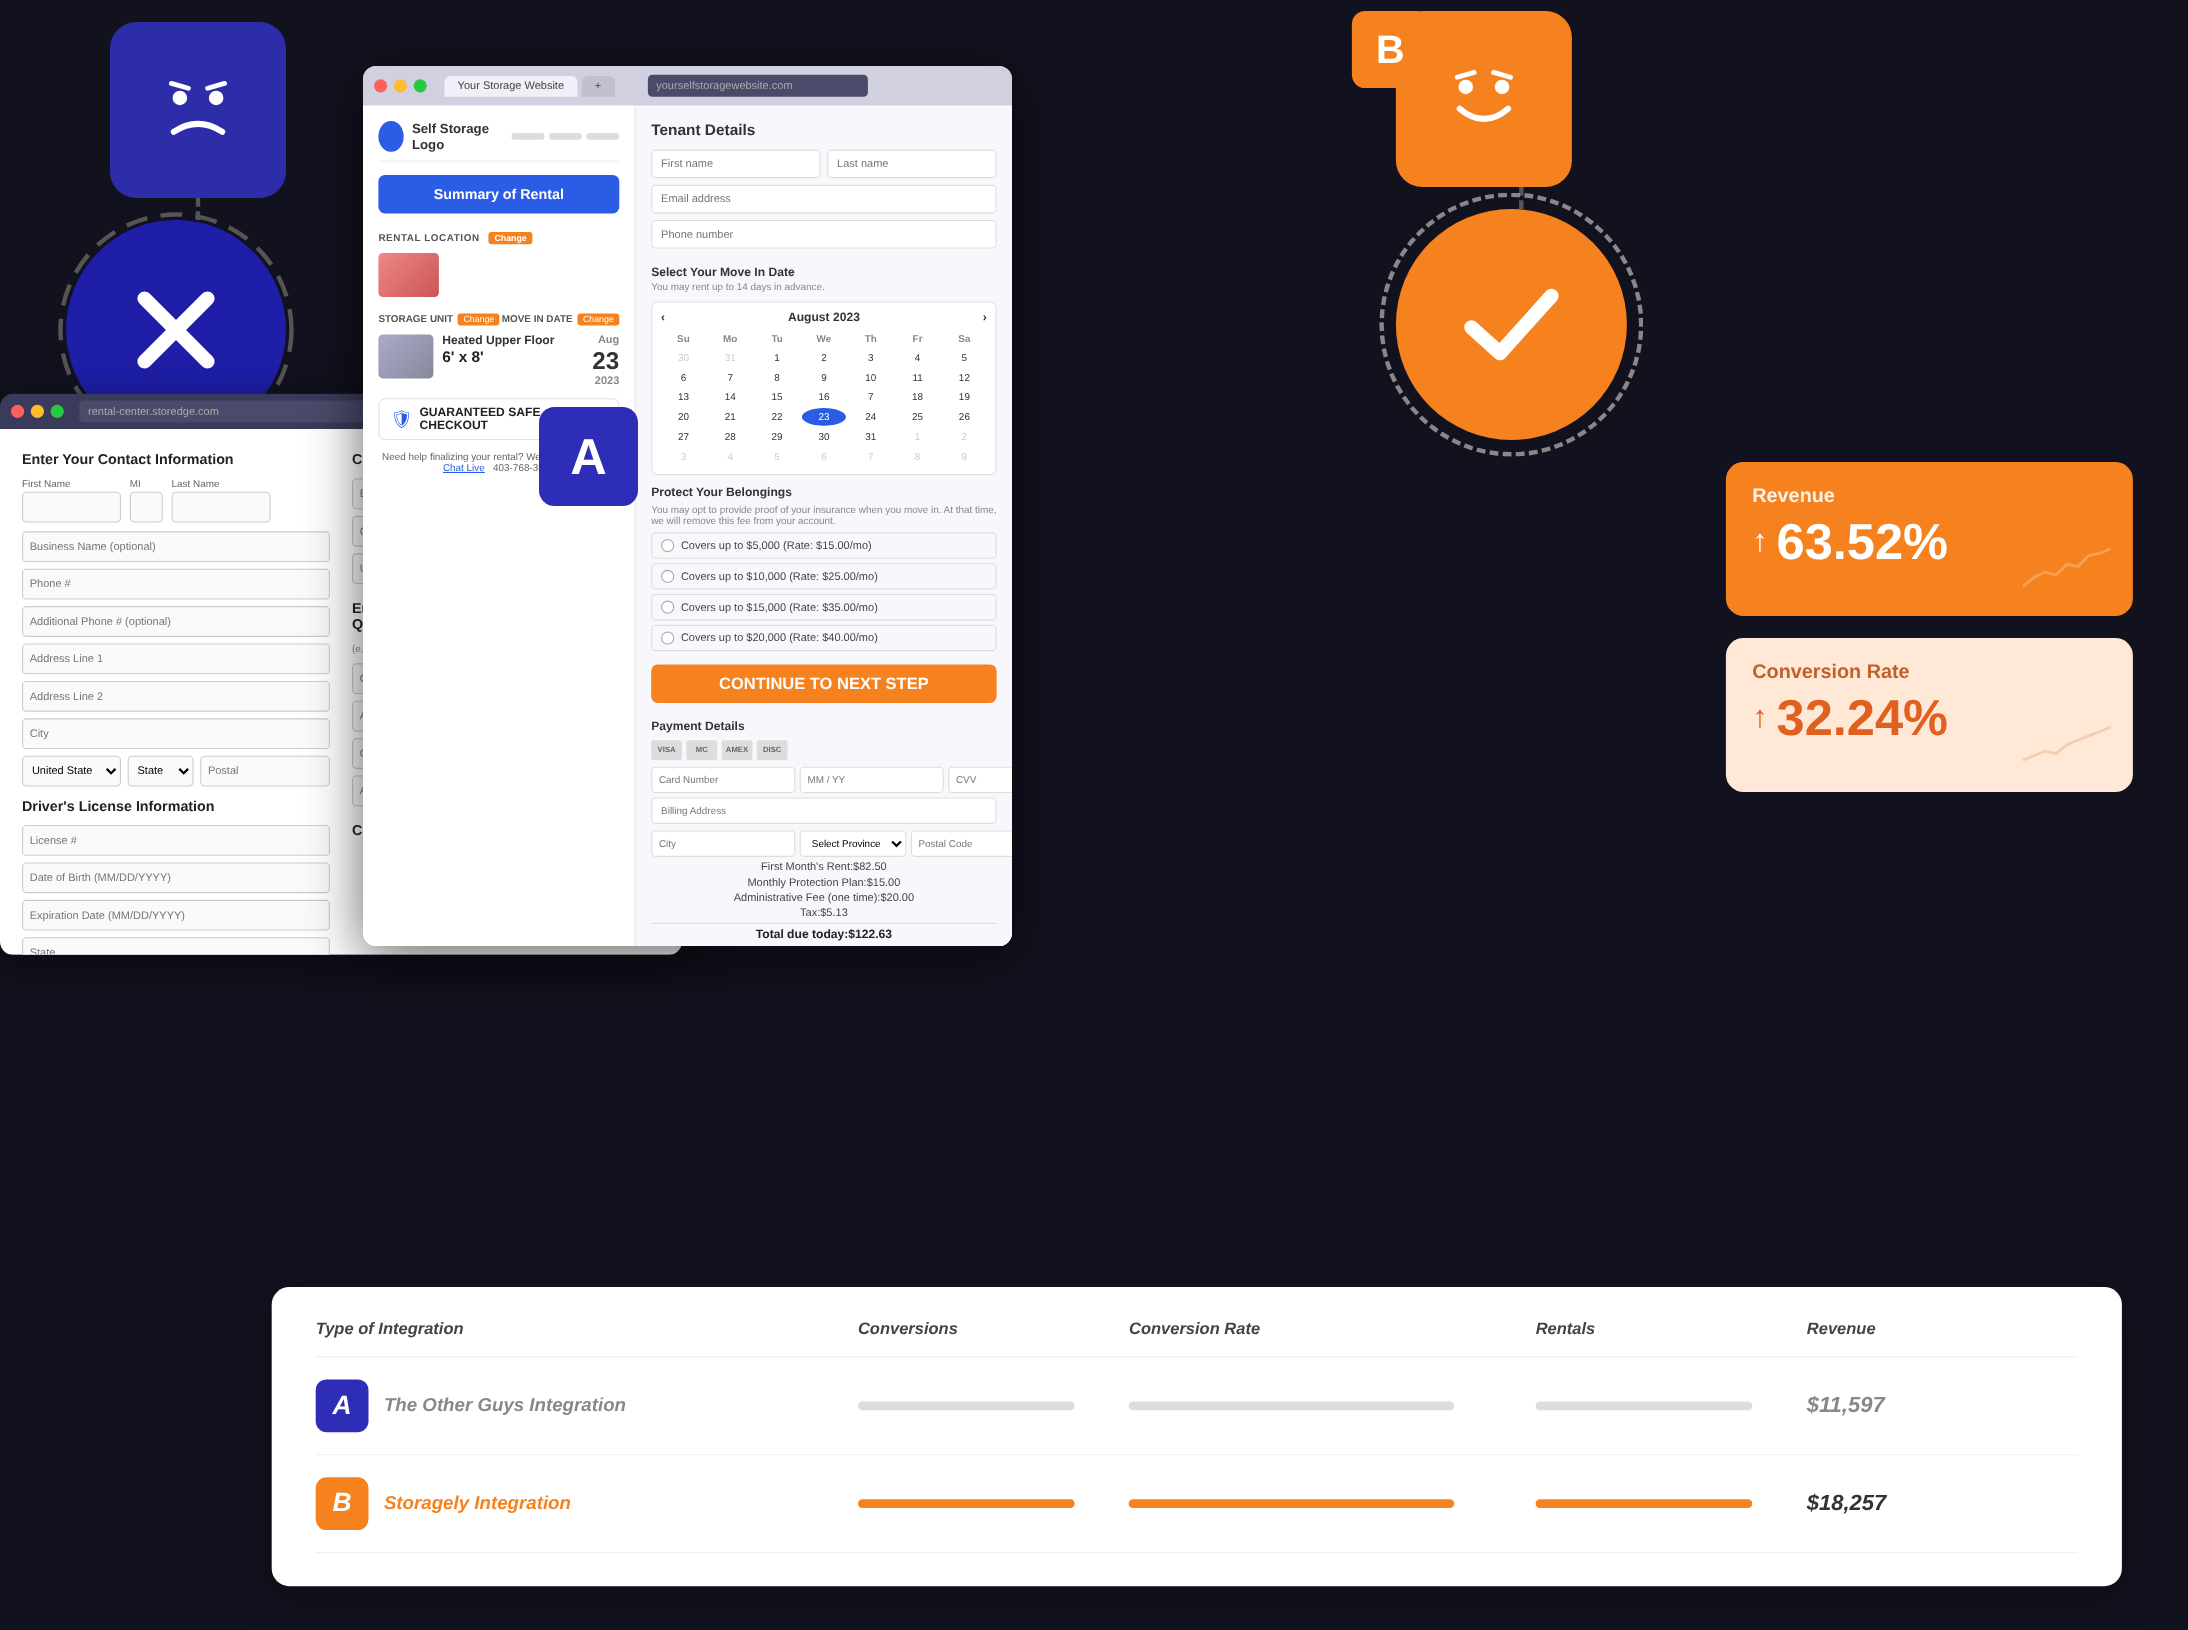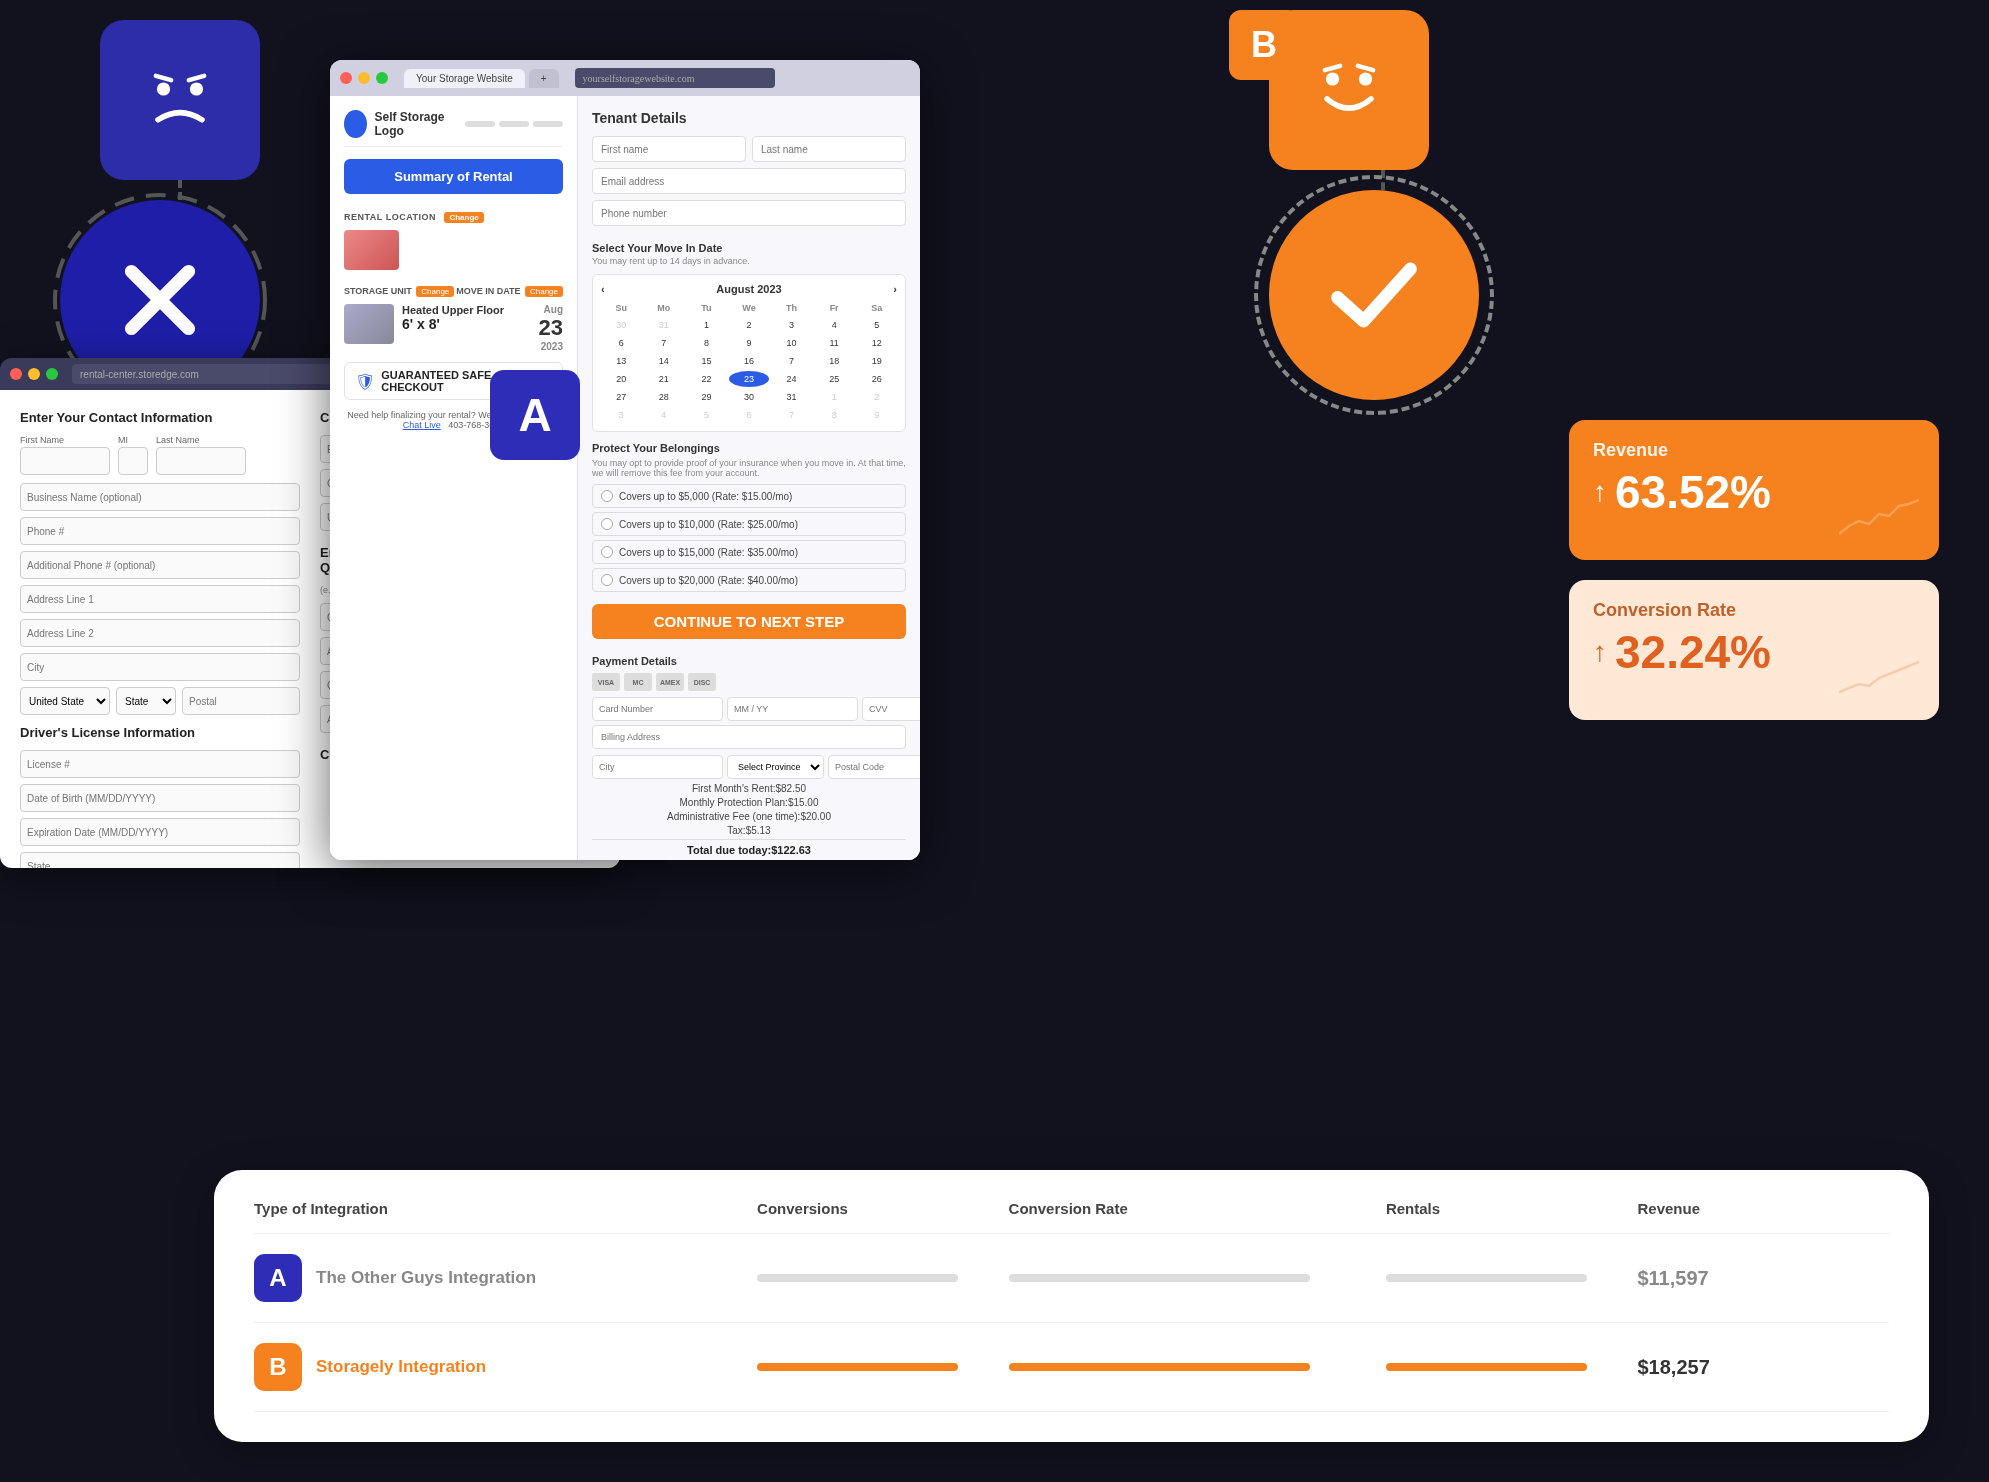--- a/index.html
+++ b/index.html
@@ -654,27 +654,28 @@
     .conversion-card .card-title { color: #c0602a; }
     .conversion-card .card-pct { color: #e06020; }
 
     
     .mini-chart { width: 80px; height: 40px; }
 
     
     .comparison-table {
       position: absolute;
       bottom: 40px;
-      left: 214px;
+      left: 247px;
       right: 60px;
       background: white;
-      border-radius: 28px;
+      border-radius: 16px;
       padding: 30px 40px;
       z-index: 20;
       box-shadow: 0 10px 40px rgba(0,0,0,0.3);
+      font-style: italic;
     }
     .table-header-row {
       display: grid;
       grid-template-columns: 2fr 1fr 1.5fr 1fr 1fr;
       padding-bottom: 16px;
       border-bottom: 1px solid #eee;
     }
     .table-header-cell {
       font-size: 15px;
       font-weight: 600;
@@ -947,21 +948,21 @@
   <div class="browser-b-bar">
     <div class="browser-dot" style="background:#ff5f57;"></div>
     <div class="browser-dot" style="background:#febc2e;"></div>
     <div class="browser-dot" style="background:#28c840;"></div>
     <div class="browser-b-tabs">
       <div class="browser-tab active">
         <span>Your Storage Website</span>
       </div>
       <div class="browser-tab">+</div>
     </div>
-    <div class="browser-url" style="max-width:200px; margin-left:10px;font-family:Liberation Serif, serif;">
+    <div class="browser-url" style="max-width:200px; margin-left:24px;">
       <span>yourselfstoragewebsite.com</span>
     </div>
   </div>
   <div class="browser-b-content">
 
     <div class="panel-left">
       <div class="logo-area">
         <div class="logo-circle"></div>
         <span class="logo-text">Self Storage Logo</span>
         <div class="logo-nav">

